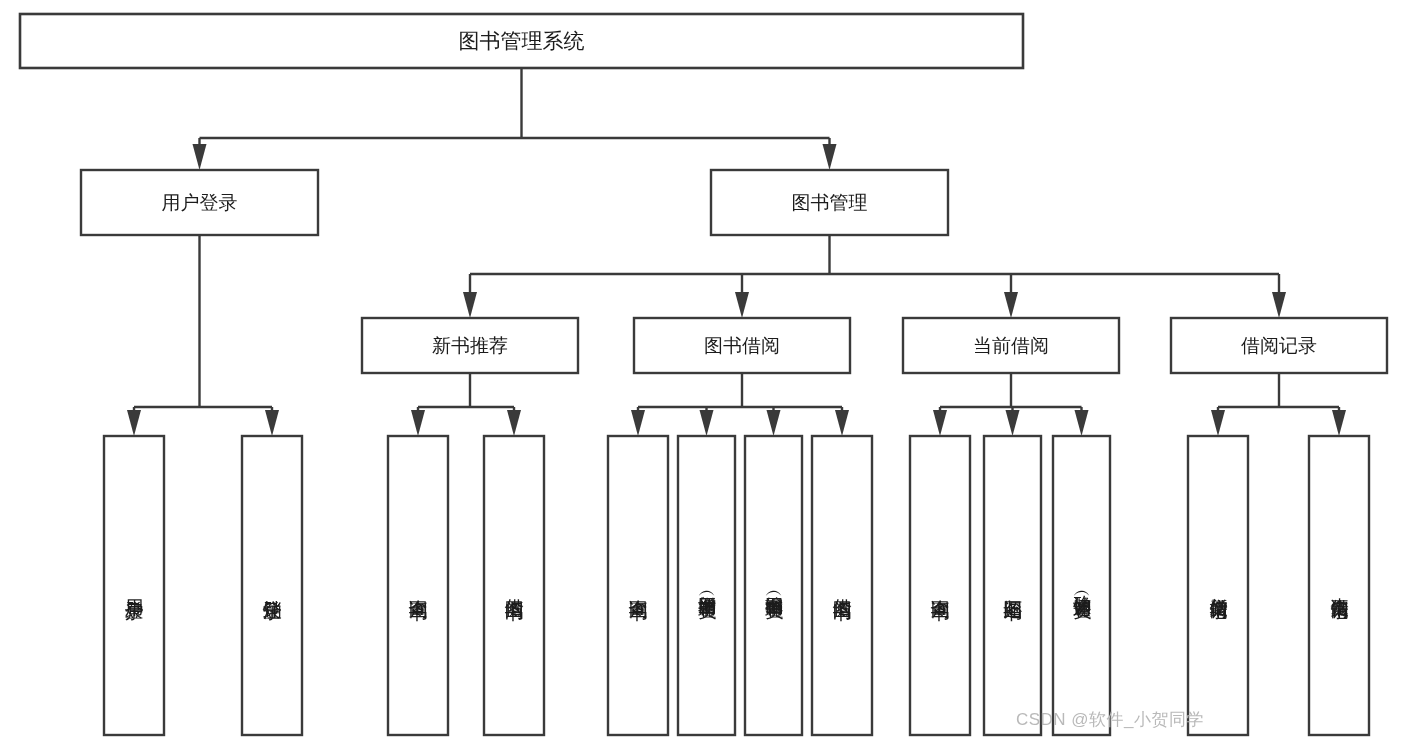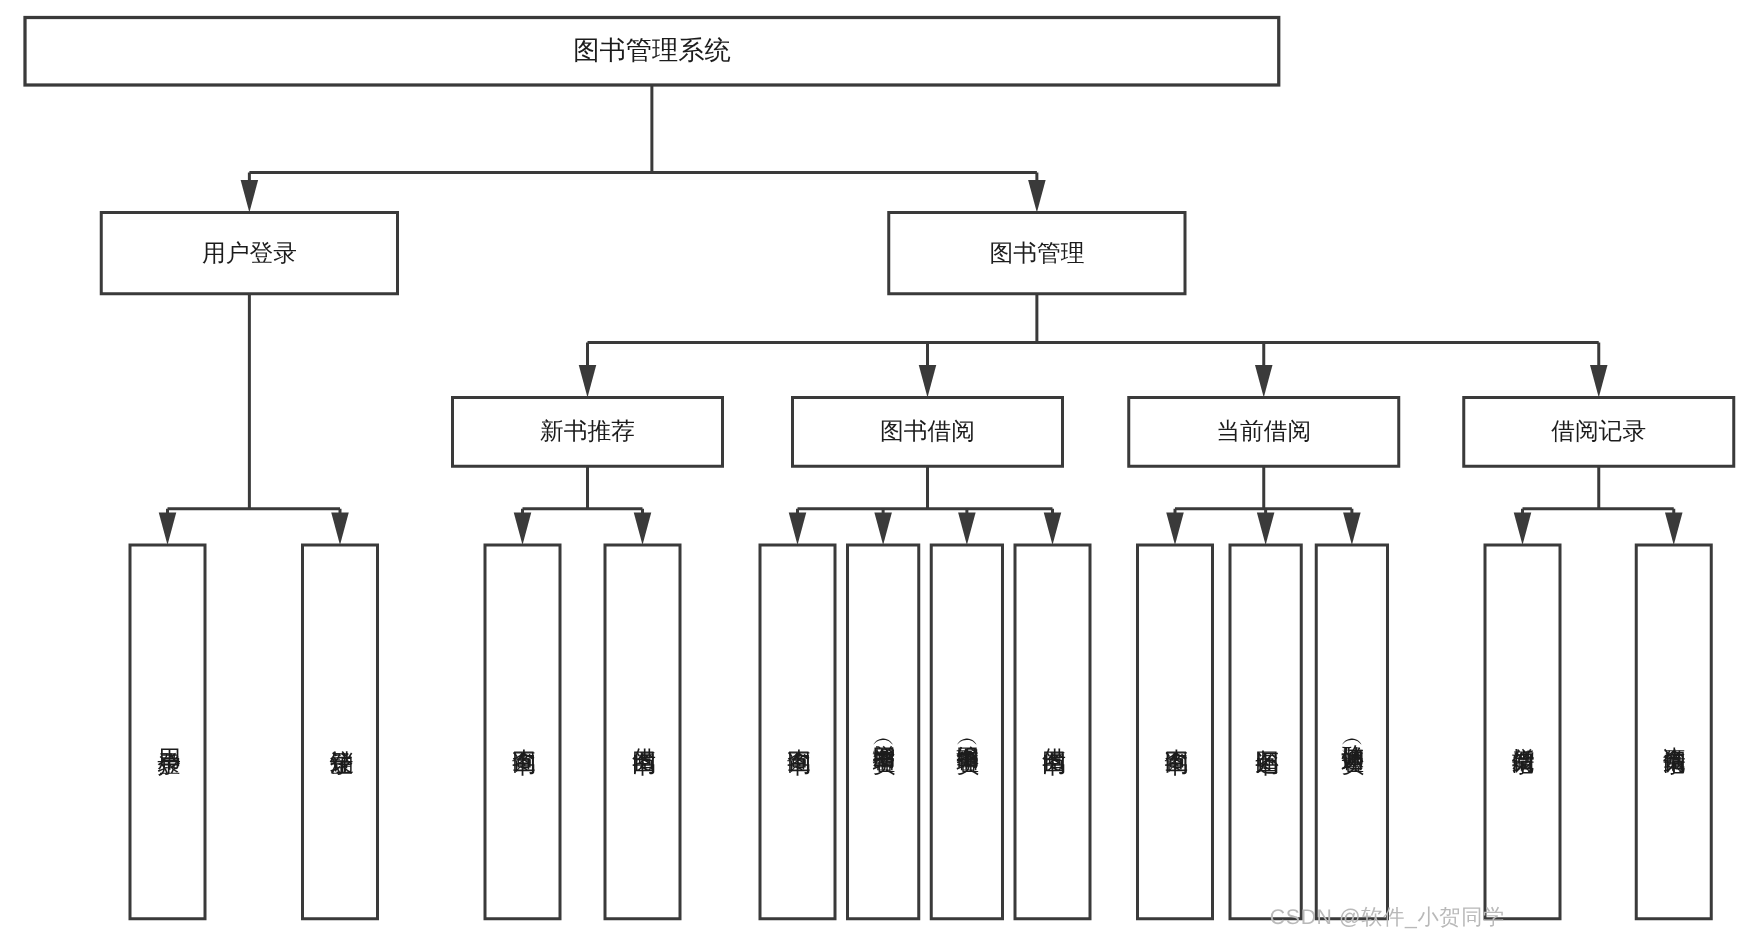--- a/index.html
+++ b/index.html
@@ -35,21 +35,21 @@
     writing-mode:vertical-rl;
     text-orientation:upright;
     font-family:"Liberation Sans","DejaVu Sans",sans-serif;
     font-size:19px;line-height:1.18;color:#1c1c1c;
     letter-spacing:1px;
     white-space:nowrap;
     pointer-events:none;
   }
 
   .watermark{
-    position:absolute;right:10px;bottom:2px;
+    position:absolute;right:10px;bottom:16px;
     font-family:"Liberation Sans","DejaVu Sans",sans-serif;
     font-size:17px;color:#b9b9b9;letter-spacing:.5px;
     white-space:nowrap;
   }
 </style>
 </head>
 <body>
 
 <div id="diagram-root">
 

